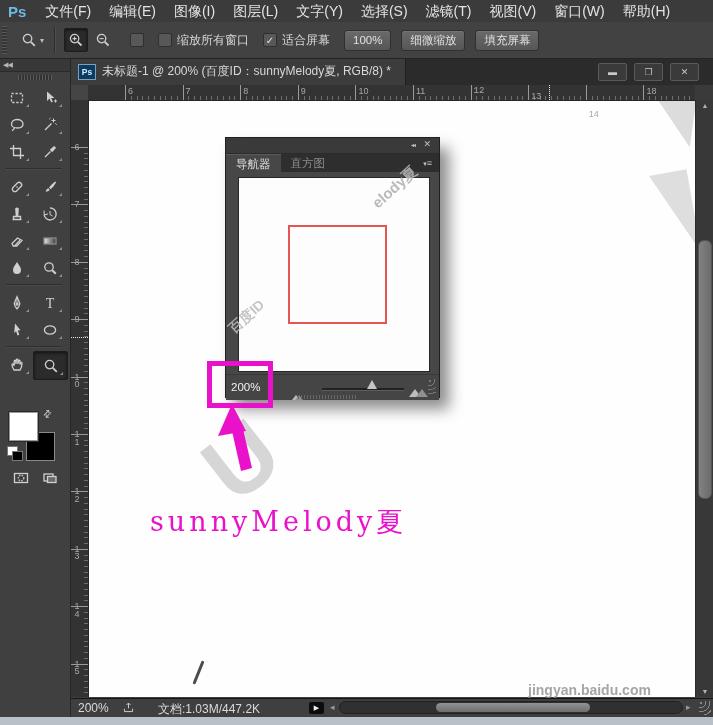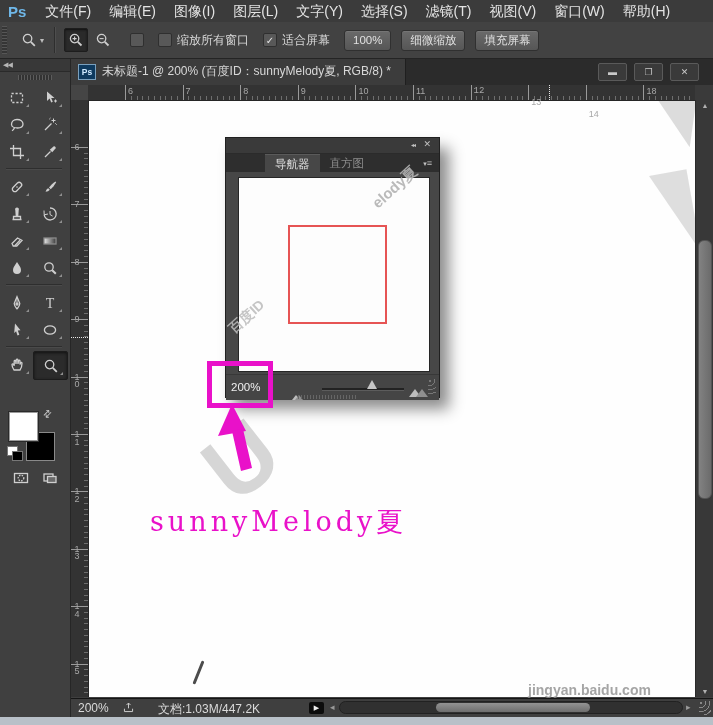--- a/index.html
+++ b/index.html
@@ -102,21 +102,21 @@
   .v-thumb{position:absolute;left:2px;top:140px;width:12px;height:257px;border:1px solid #555;border-radius:6px;
            background:linear-gradient(90deg,#828282,#6b6b6b);}
   .corner-tr{position:absolute;left:695px;top:85px;width:18px;height:15px;background:#3a3a3a;z-index:6;}
 
   
   .nav-panel{position:absolute;left:225px;top:137px;width:215px;height:261px;background:#454545;
              border:1px solid #202020;box-shadow:9px 11px 14px rgba(0,0,0,.45);z-index:5;box-sizing:border-box;}
   .np-title{height:15px;background:#3a3a3a;border-bottom:1px solid #2b2b2b;position:relative;}
   .np-title .coll{position:absolute;right:24px;top:3px;font-size:6px;color:#c0c0c0;letter-spacing:-1px;}
   .np-title .cls{position:absolute;right:8px;top:1px;font-size:9px;color:#c0c0c0;}
-  .np-tabs{height:18px;background:#2e2e2e;display:flex;position:relative;padding-left:39px;}
+  .np-tabs{height:18px;background:#2e2e2e;display:flex;position:relative;}
   .np-tab{font-size:11.5px;padding:0 10px;line-height:18px;color:#8c8c8c;}
   .np-tab.active{background:#474747;color:#e0e0e0;border-top:1px solid #5a5a5a;box-sizing:border-box;}
   .np-menu{position:absolute;right:7px;top:4px;font-size:9px;color:#c0c0c0;}
   .np-menu .c{font-size:7px;}
   .np-body{height:202px;position:relative;background:#474747;}
   .np-preview{position:absolute;left:12px;top:5px;width:190px;height:193px;background:#fdfdfd;border:1px solid #262626;}
   .np-viewbox{position:absolute;left:49px;top:47px;width:95px;height:95px;border:2px solid #e65454;}
   .np-bottom{height:25px;position:relative;border-top:1px solid #383838;background:#454545;}
   .np-zoomfield{position:absolute;left:5px;top:4px;width:38px;height:16px;font-size:11.5px;color:#efefef;line-height:16px;}
   .tri{display:inline-block;width:0;height:0;border-left:4px solid transparent;border-right:4px solid transparent;
@@ -440,21 +440,21 @@
   <div class="ruler-corner"></div>
   <div class="h-ruler" id="h-ruler">
       <span class="cursor-mark"></span>
       <span class="r-label" style="left: 40px; top: 1px;">6</span>
       <span class="r-label" style="left: 97.6px; top: 1px;">7</span>
       <span class="r-label" style="left: 155.2px; top: 1px;">8</span>
       <span class="r-label" style="left: 212.8px; top: 1px;">9</span>
       <span class="r-label" style="left: 270.4px; top: 1px;">10</span>
       <span class="r-label" style="left: 328px; top: 1px;">11</span>
       <span class="r-label" style="left: 385.6px; top: 1px; font-family: Liberation Mono, monospace;">12</span>
-      <span class="r-label" style="left: 443.2px; top: 12px;">13</span>
+      <span class="r-label" style="left: 443.2px; top: 6px;">13</span>
       <span class="r-label" style="left: 500.8px; top: 8px; margin-top: 16px;">14</span>
       <span class="r-label" style="left: 558.4px; top: 1px;">18</span>
     </div>
   <div class="v-ruler" id="v-ruler">
       <span class="cursor-mark"></span>
       <span class="r-label v" style="top: 44px; left: 2px;">6</span>
       <span class="r-label v" style="top: 101.4px; left: 2px;">7</span>
       <span class="r-label v" style="top: 158.8px; left: 2px;">8</span>
       <span class="r-label v" style="top: 216.2px; left: 2px;">9</span>
       <span class="r-label v" style="top: 273.6px; left: 2px;">1<br>0</span>

